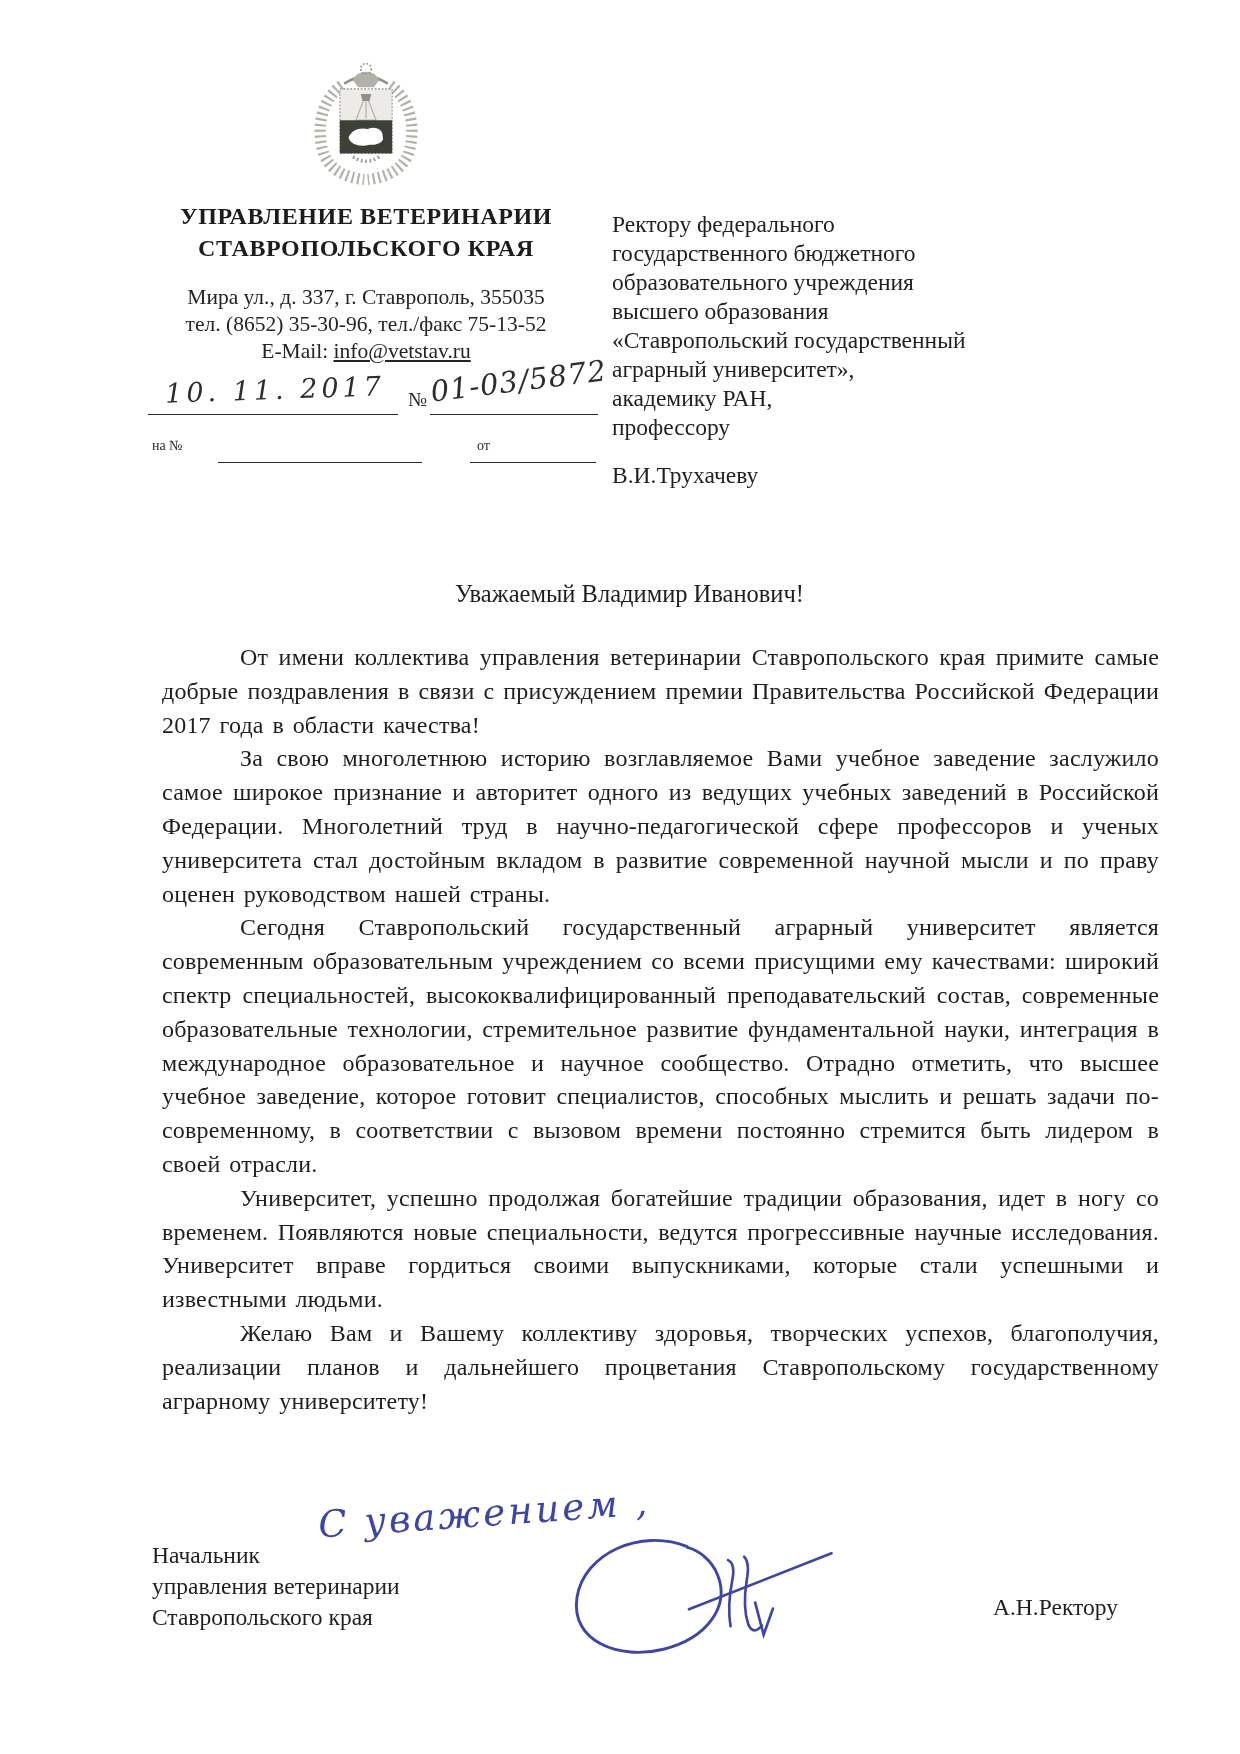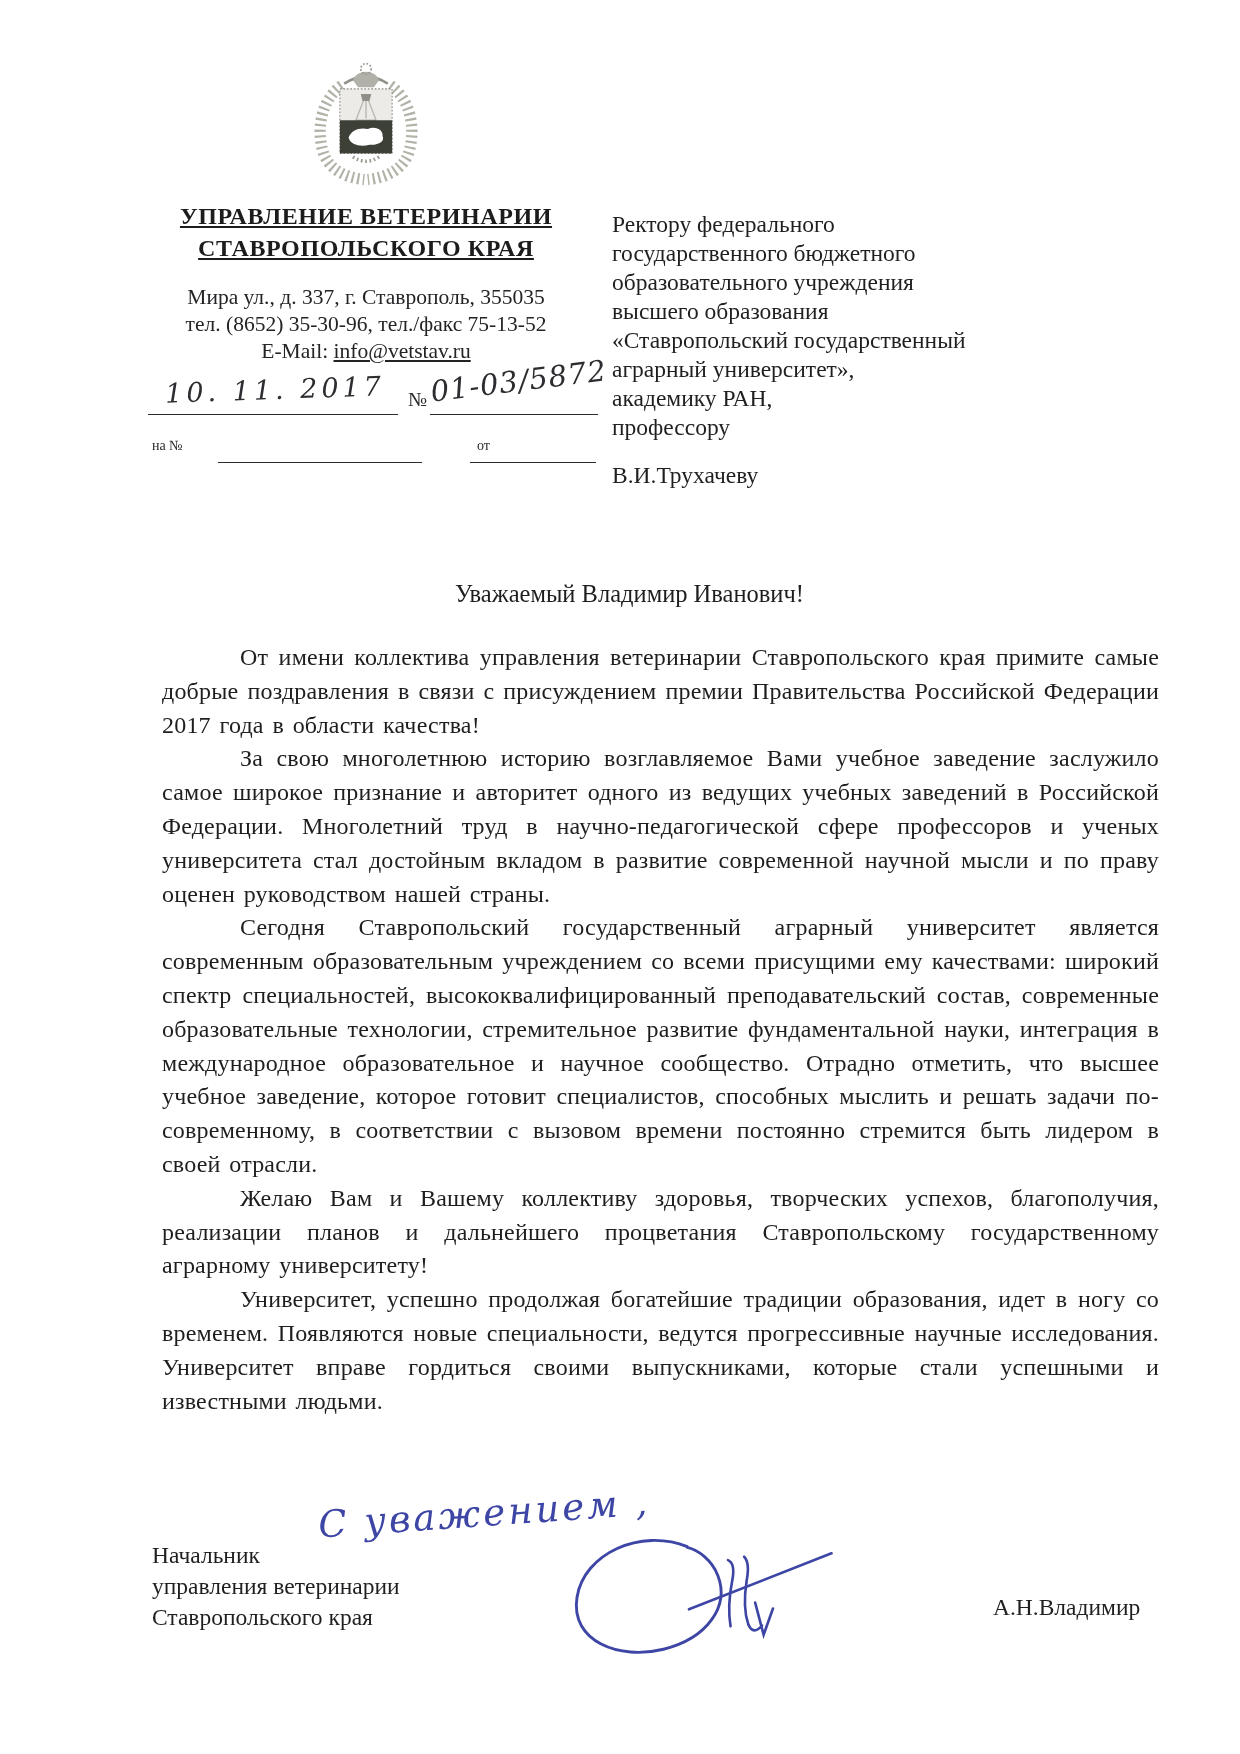--- a/index.html
+++ b/index.html
@@ -3,21 +3,21 @@
 <meta charset="utf-8">
 <style>
   html,body{margin:0;padding:0;}
   body{
     width:1240px;height:1754px;position:relative;background:#ffffff;
     font-family:"Liberation Serif", serif;color:#222225;overflow:hidden;
   }
   
   .letterhead{position:absolute;left:140px;top:58px;width:452px;text-align:center;}
   .emblem{display:inline-block;margin:0 auto;}
-  .org-name{font-weight:bold;font-size:24px;line-height:32px;letter-spacing:.6px;color:#1c1c1e;margin-top:10px;text-decoration:underline;}
+  .org-name{font-weight:bold;font-size:24px;line-height:32px;letter-spacing:.6px;color:#1c1c1e;margin-top:10px;}
   .address-block{margin-top:20px;font-size:21.5px;line-height:27px;color:#242427;}
   .email-underline{text-decoration:underline;}
   
   .date-row{position:absolute;left:140px;top:372px;width:470px;height:52px;font-size:21px;}
   .hw{font-family:"DejaVu Serif", serif;font-style:italic;color:#2d2d31;}
   .hw-date{position:absolute;left:12px;top:2px;width:246px;text-align:center;font-size:27px;letter-spacing:4px;transform:rotate(-2deg);}
   .rule{position:absolute;border-bottom:1.6px solid #2a2a2d;}
   .rule-date{left:8px;top:42px;width:250px;}
   .numero{position:absolute;left:268px;top:16px;font-size:20px;color:#2a2a2d;}
   .hw-number{position:absolute;left:290px;top:-8px;font-size:29px;letter-spacing:1px;transform:rotate(-7deg);white-space:nowrap;}
@@ -96,33 +96,33 @@
   <div>профессору</div>
   <div class="recipient-name">В.И.Трухачеву</div>
 </div>
 
 <div class="salutation">Уважаемый Владимир Иванович!</div>
 
 <div class="body-text">
   <p>От имени коллектива управления ветеринарии Ставропольского края примите самые добрые поздравления в связи с присуждением премии Правительства Российской Федерации 2017 года в области качества!</p>
   <p>За свою многолетнюю историю возглавляемое Вами учебное заведение заслужило самое широкое признание и авторитет одного из ведущих учебных заведений в Российской Федерации. Многолетний труд в научно-педагогической сфере профессоров и ученых университета стал достойным вкладом в развитие современной научной мысли и по праву оценен руководством нашей страны.</p>
   <p>Сегодня Ставропольский государственный аграрный университет является современным образовательным учреждением со всеми присущими ему качествами: широкий спектр специальностей, высококвалифицированный преподавательский состав, современные образовательные технологии, стремительное развитие фундаментальной науки, интеграция в международное образовательное и научное сообщество. Отрадно отметить, что высшее учебное заведение, которое готовит специалистов, способных мыслить и решать задачи по-современному, в соответствии с вызовом времени постоянно стремится быть лидером в своей отрасли.</p>
+  <p>Университет, успешно продолжая богатейшие традиции образования, идет в ногу со временем. Появляются новые специальности, ведутся прогрессивные научные исследования. Университет вправе гордиться своими выпускниками, которые стали успешными и известными людьми.</p>
   <p>Желаю Вам и Вашему коллективу здоровья, творческих успехов, благополучия, реализации планов и дальнейшего процветания Ставропольскому государственному аграрному университету!</p>
-  <p>Университет, успешно продолжая богатейшие традиции образования, идет в ногу со временем. Появляются новые специальности, ведутся прогрессивные научные исследования. Университет вправе гордиться своими выпускниками, которые стали успешными и известными людьми.</p>
 </div>
 
 <div class="hw closing-hw">С уважением ,</div>
 
 <div class="position-block">
   <div>Начальник</div>
   <div>управления ветеринарии</div>
   <div>Ставропольского края</div>
 </div>
 
 <svg class="signature-svg" width="280" height="165" viewBox="0 0 330 165" aria-hidden="true">
   <path d="M150,26 C95,4 28,34 20,86 C12,138 70,160 122,147 C174,134 200,96 186,60 C179,42 163,30 150,27" fill="none" stroke="#3e46a5" stroke-width="3.4" stroke-linecap="round"></path>
   <path d="M198,42 q9,4 5,24 q-6,30 -2,54" fill="none" stroke="#3e46a5" stroke-width="3.1" stroke-linecap="round"></path>
   <path d="M217,38 q7,7 3,28 q-5,32 2,52 q6,13 16,1" fill="none" stroke="#3e46a5" stroke-width="3.1" stroke-linecap="round"></path>
   <path d="M152,100 L320,34" stroke="#3e46a5" stroke-width="3.1" stroke-linecap="round"></path>
   <path d="M230,92 l10,38 l11,-31" fill="none" stroke="#3e46a5" stroke-width="3.1" stroke-linecap="round"></path>
 </svg>
 
-<div class="signer-name">А.Н.Владимир</div>
+<div class="signer-name">А.Н.Ректору</div>
 
 </body></html>

